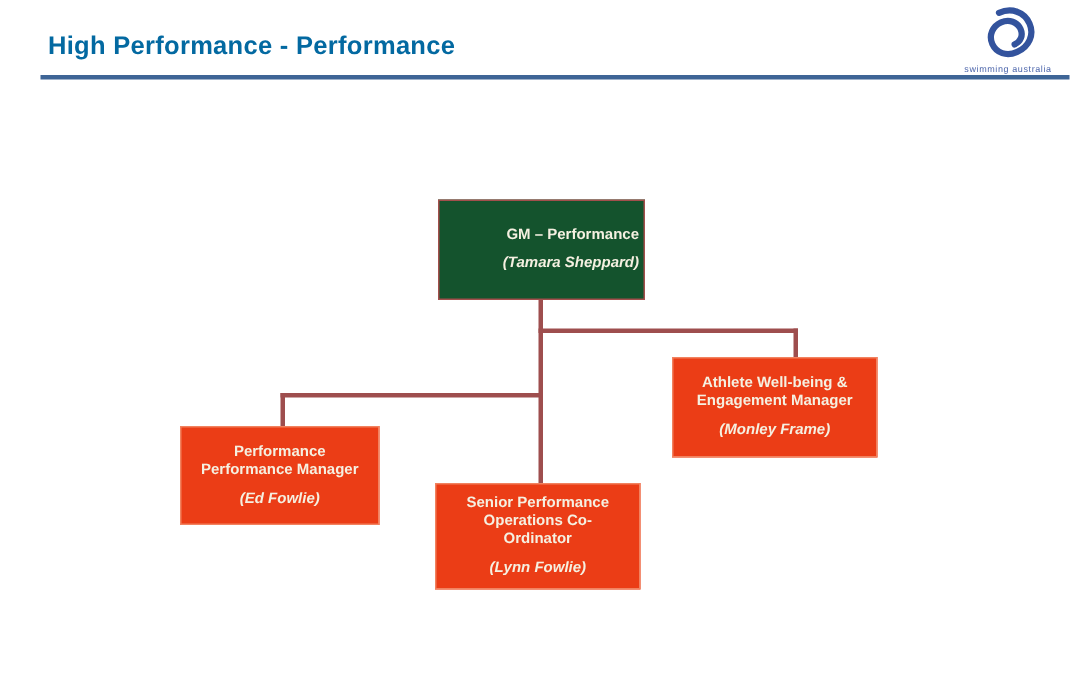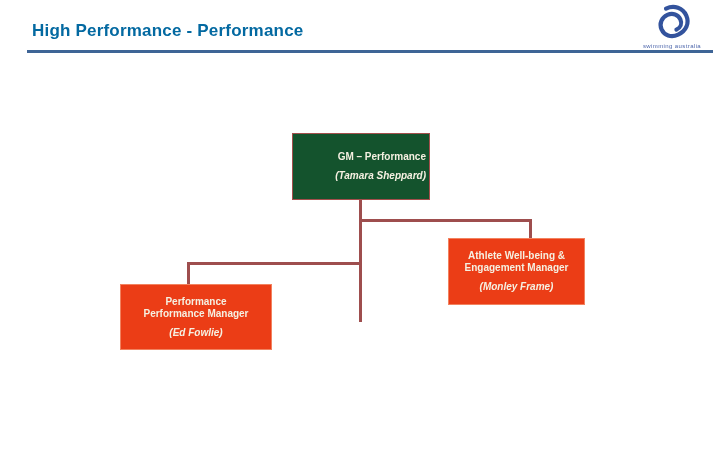--- a/index.html
+++ b/index.html
@@ -78,21 +78,21 @@
     border: 1px solid #A34F4C;
     align-items: flex-end;
   }
   .node-orange {
     background: #EB3D16;
     border: 1px solid #F2825F;
   }
 
   .node-gm      { left: 292px; top: 133px; width: 138px; height: 67px; }
   .node-athlete { left: 448px; top: 238px; width: 137px; height: 67px; text-align: center; }
-  .node-opsmgr  { left: 120px; top: 284px; width: 152px; height: 66px; }
+  .node-opsmgr  { left: 120px; top: 284px; width: 133px; height: 66px; }
   .node-senior  { left: 290px; top: 322px; width: 137px; height: 71px; }
 
   .conn-stem    { left: 359px; top: 200px; width: 3px;   height: 122px; }
   .conn-right-h { left: 359px; top: 219px; width: 173px; height: 3px; }
   .conn-right-v { left: 529px; top: 219px; width: 3px;   height: 19px; }
   .conn-left-h  { left: 187px; top: 262px; width: 174px; height: 3px; }
   .conn-left-v  { left: 187px; top: 262px; width: 3px;   height: 22px; }
 </style>
 </head>
 <body>
@@ -134,14 +134,22 @@
   </div>
 
   <div class="node node-orange node-opsmgr">
     <div class="role">
       <span>Performance</span>
       <span>Performance Manager</span>
     </div>
     <div class="person">(Ed Fowlie)</div>
   </div>
 
+  <div class="node node-orange node-senior">
+    <div class="role">
+      <span>Senior Performance</span>
+      <span>Operations Co-</span>
+      <span>Ordinator</span>
+    </div>
+    <div class="person">(Lynn Fowlie)</div>
+  </div>
 
 </div>
 
 </body></html>

